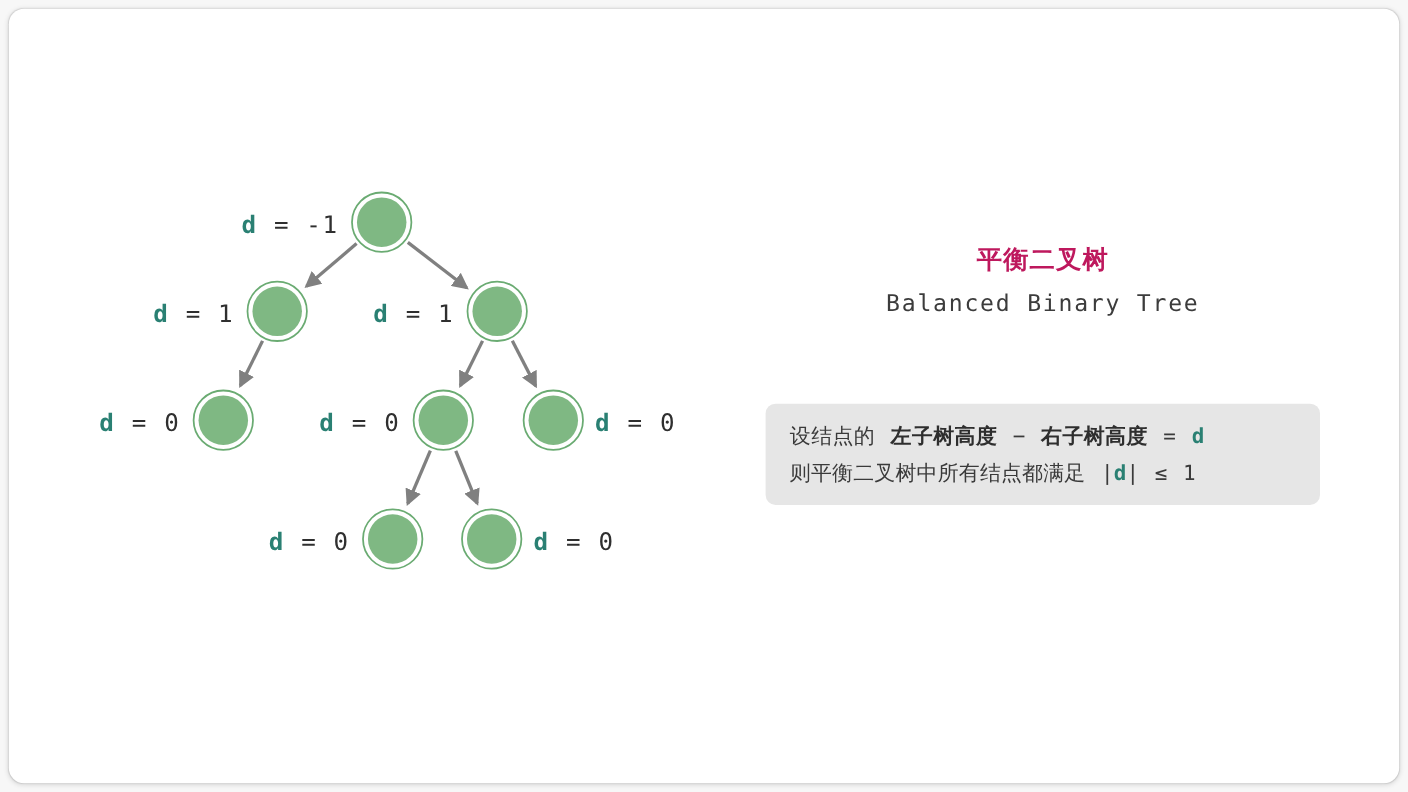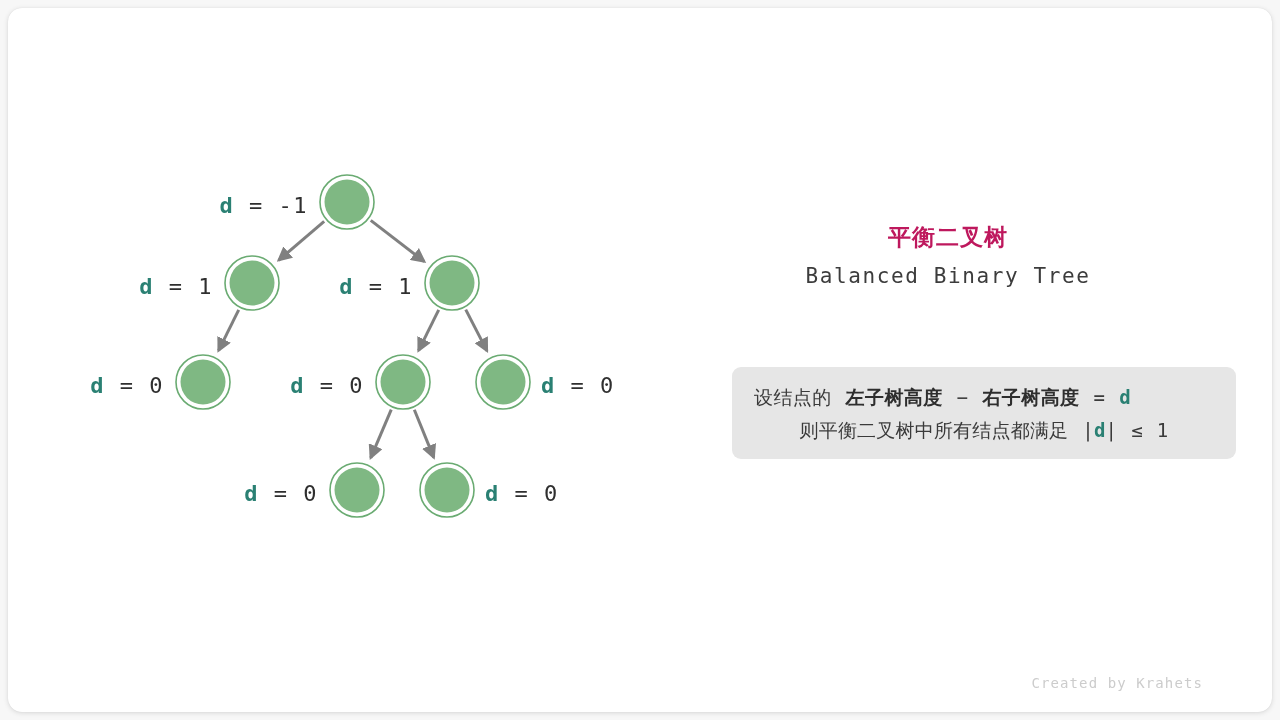--- a/index.html
+++ b/index.html
@@ -81,38 +81,38 @@
     text-align: center;
     margin-top: 12px;
     font-family: "DejaVu Sans Mono", "Liberation Mono", monospace;
     font-size: 21px;
     color: #3c3c3c;
     letter-spacing: 1.6px;
   }
 
   .infobox {
     position: absolute;
-    left: 732px;
+    left: 696px;
     top: 367px;
     width: 504px;
     height: 92px;
     background: #e6e6e6;
     border-radius: 9px;
     box-sizing: border-box;
     padding: 14px 22px 0 22px;
   }
   .info-line {
     font-family: "DejaVu Sans", "Liberation Sans", sans-serif;
     font-size: 19px;
     color: #3a3a3a;
     line-height: 33px;
     white-space: nowrap;
     letter-spacing: 0.4px;
   }
-  .info-line.l2 { letter-spacing: 0.2px; text-align: center; }
+  .info-line.l2 { letter-spacing: 0.2px; }
   .info-line .b { font-weight: bold; color: #2e2e2e; }
   .info-line .d { color: #2a8073; font-weight: bold; }
   .info-line .sp { display:inline-block; width:7px; }
   .info-line .mono {
     font-family: "DejaVu Sans Mono", "Liberation Mono", monospace;
   }
 
   .footer {
     position: absolute;
     left: 0;
@@ -200,14 +200,13 @@
 
   <div class="infobox">
     <div class="info-line">
       <span>设结点的</span><span class="sp"></span><span class="sp"></span><span class="b">左子树高度</span><span class="sp"></span><span class="sp"></span><span class="mono">−</span><span class="sp"></span><span class="sp"></span><span class="b">右子树高度</span><span class="sp"></span><span class="sp"></span><span class="mono">=</span><span class="sp"></span><span class="sp"></span><span class="d mono">d</span>
     </div>
     <div class="info-line l2">
       <span>则平衡二叉树中所有结点都满足</span><span class="sp"></span><span class="sp"></span><span class="mono">|</span><span class="d mono">d</span><span class="mono">|</span><span class="sp"></span><span class="sp"></span><span class="mono">≤</span><span class="sp"></span><span class="sp"></span><span class="mono">1</span>
     </div>
   </div>
 
-  <div class="footer">Created by Krahets</div>
 </div>
 
 </body></html>

